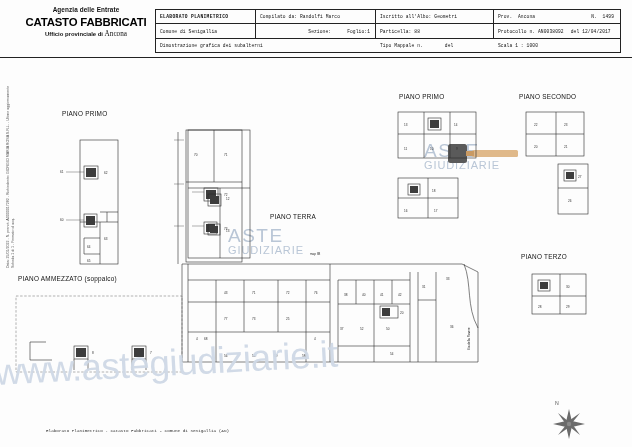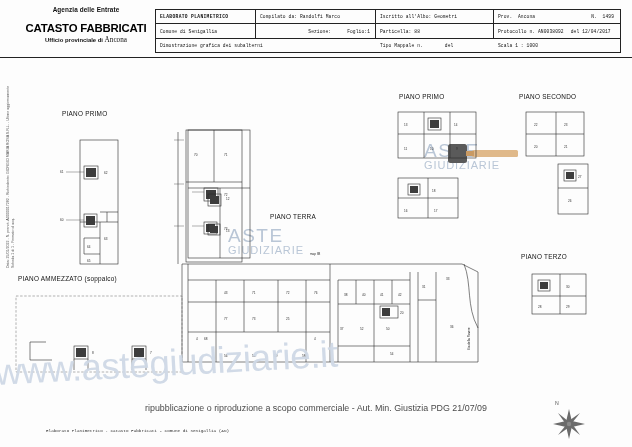--- a/index.html
+++ b/index.html
@@ -6,21 +6,21 @@
   body{
     width:632px;height:447px;overflow:hidden;position:relative;
     font-family:"Liberation Sans",sans-serif;color:#1a1a1a;
   }
   #sheet{position:absolute;inset:0;background:#fdfdfd;}
 
   
   #header{position:absolute;left:0;top:0;width:632px;height:58px;}
   #hdr-left{position:absolute;left:22px;top:6px;width:128px;text-align:center;}
   .agency{font-size:6.4px;font-weight:bold;letter-spacing:.1px;color:#111;}
-  .catasto{font-size:11.4px;font-weight:bold;letter-spacing:-.2px;margin-top:9px;color:#000;}
+  .catasto{font-size:11.4px;font-weight:bold;letter-spacing:-.2px;margin-top:3px;color:#000;}
   .ufficio{font-size:5.9px;font-weight:bold;margin-top:1.5px;color:#111;}
   .ufficio .city{font-size:7.2px;font-weight:normal;font-family:"Liberation Serif",serif;}
 
   
   #hdr-table{position:absolute;left:155px;top:9px;width:466px;height:44px;
     border:1px solid #222;box-sizing:border-box;}
   .hrow{display:flex;width:100%;box-sizing:border-box;}
   .hrow.r1{height:14px;border-bottom:1px solid #222;}
   .hrow.r2{height:15px;border-bottom:1px solid #222;}
   .hrow.r3{height:13px;}
@@ -382,18 +382,17 @@
         <polygon points="9,8 19,16 20,19 16,18"></polygon>
         <polygon points="31,30 21,22 20,19 24,20"></polygon>
         <polygon points="31,8 23,18 20,19 21,15"></polygon>
         <polygon points="9,30 17,20 20,19 19,23"></polygon>
       </g>
       <circle cx="20" cy="19" r="2.2" fill="#8a8a8a"></circle>
     </svg>
   </div>
 
   <div id="notice">
-    <div>ripubblicazione o riproduzione a scopo commerciale - Aut. Min. Giustizia PDG 21/07/09</div>
   </div>
 
   <div id="footer-left">Elaborato Planimetrico - Catasto Fabbricati - Comune di Senigallia (AN)</div>
 
 </div>
 
 </body></html>

